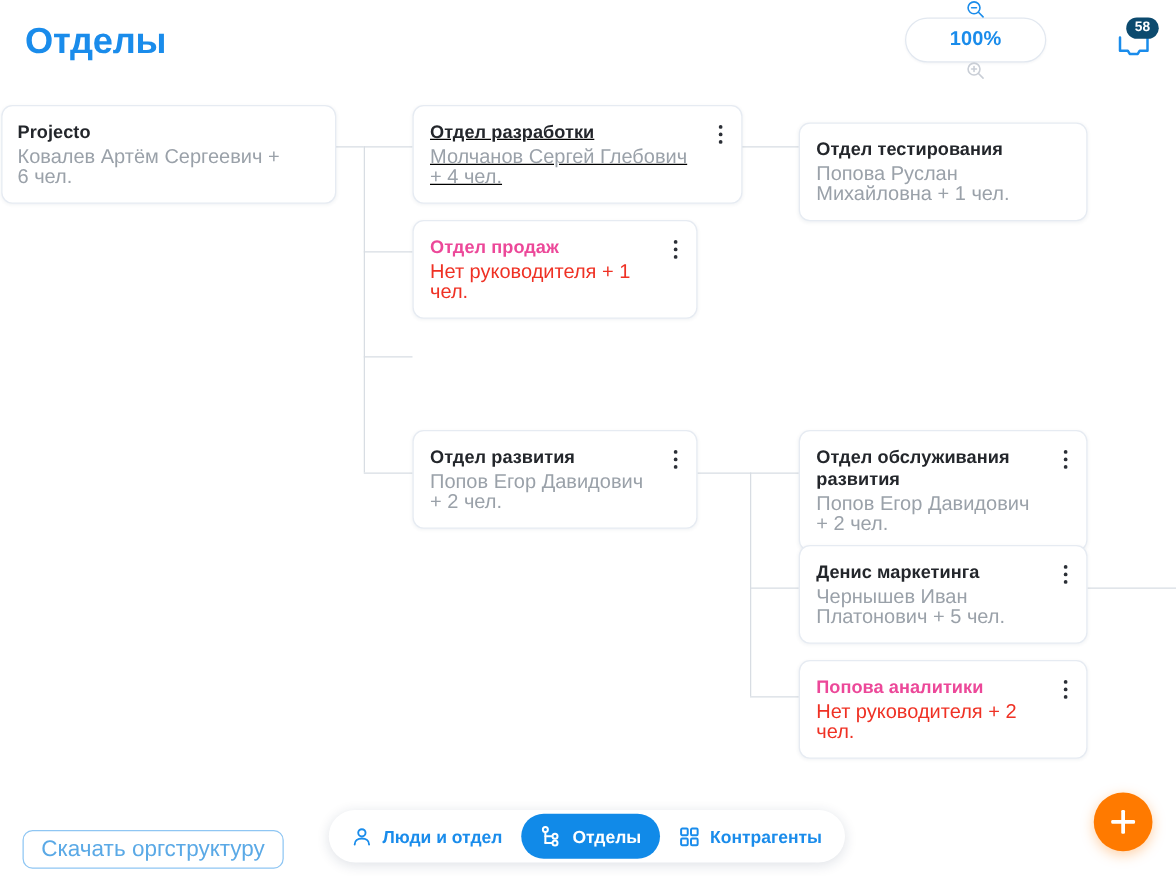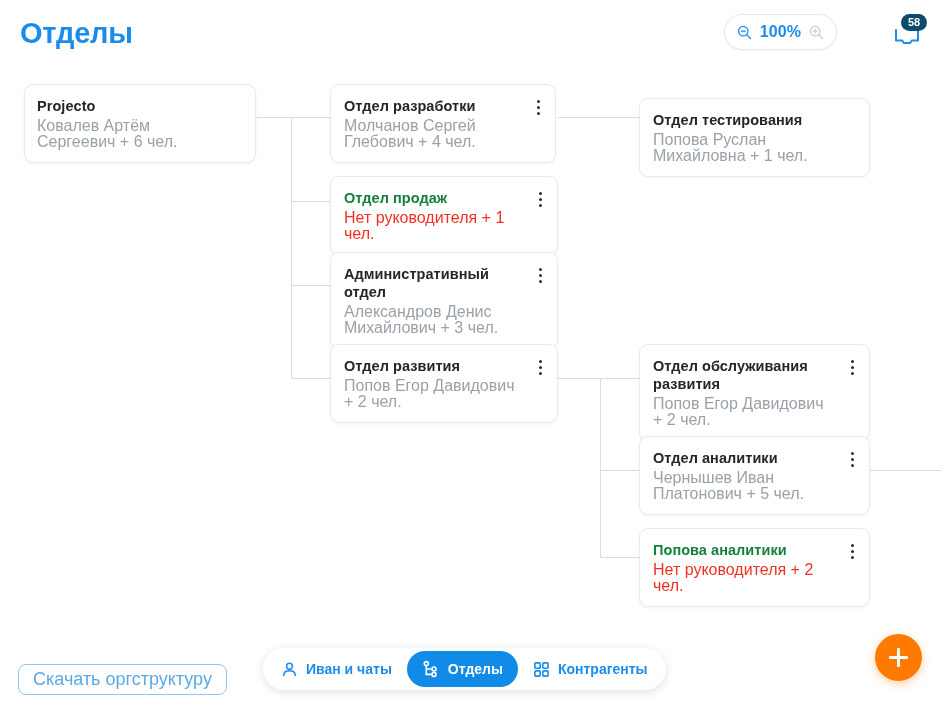--- a/index.html
+++ b/index.html
@@ -21,20 +21,21 @@
     color: #1a8ceb; line-height: 42px;
   }
 
   .zoom-pill {
     position: absolute; right: 104px; top: 14px;
     height: 36px; width: 113px;
     border: 1px solid #e2e8f0; border-radius: 18px;
     background: #ffffff;
     display: flex; align-items: center; justify-content: center; gap: 7px;
     box-shadow: 0 1px 2px rgba(20,40,80,.05);
+    flex-direction: column;
   }
   .zoom-pill .zval {
     font-size: 16px; font-weight: 600; color: #1a8ceb; letter-spacing: .1px;
   }
   .mag { width: 17px; height: 17px; display: block; }
 
   .inbox-wrap { position: absolute; right: 14px; top: 14px; width: 40px; height: 40px; }
   .inbox-icon { position: absolute; left: 6px; top: 12px; }
   .badge {
     position: absolute; right: 0; top: 0;
@@ -62,21 +63,21 @@
   }
   .node .n-title {
     font-size: 14.5px; font-weight: 700; color: #23262b;
     line-height: 18px; letter-spacing: .05px;
   }
   .node .n-sub {
     margin-top: 3px;
     font-size: 16px; font-weight: 400; color: #9aa1a9;
     line-height: 16px;
   }
-  .node.alert .n-title { color: #15803d; }
+  .node.alert .n-title { color: #ec4899; }
   .node.alert .n-sub { color: #ef3124; }
 
   .dots {
     position: absolute; right: 9px; top: 12px;
     width: 16px; height: 20px;
     display: flex; flex-direction: column; align-items: center; justify-content: center; gap: 3px;
     cursor: pointer;
   }
   .dots i { width: 3px; height: 3px; border-radius: 50%; background: #2b2f36; display: block; }
 
@@ -160,51 +161,42 @@
       <div class="link h" style="left: 291px; top: 201px; width: 39px;"></div>
       <div class="link h" style="left: 291px; top: 285px; width: 39px;"></div>
       <div class="link h" style="left: 291px; top: 378px; width: 39px;"></div>
       <div class="link h" style="left: 558px; top: 117px; width: 81px;"></div>
       <div class="link h" style="left: 558px; top: 378px; width: 42px;"></div>
       <div class="link v" style="left: 600px; top: 378px; height: 179px;"></div>
       <div class="link h" style="left: 600px; top: 378px; width: 39px;"></div>
       <div class="link h" style="left: 600px; top: 470px; width: 39px;"></div>
       <div class="link h" style="left: 600px; top: 557px; width: 39px;"></div>
       <div class="link h" style="left: 870px; top: 470px; width: 71px;"></div>
-      <div class="node" style="left: 24px; top: 84px; width: 232px; padding-left: 12px;">
+      <div class="node" style="left: 1px; top: 84px; width: 268px; padding-left: 12px;">
         <div class="n-title">Projecto</div>
         <div class="n-sub">Ковалев Артём Сергеевич + 6 чел.</div>
       </div>
-      <div class="node" style="left: 330px; top: 84px; width: 226px;">
+      <div class="node" style="left: 330px; top: 84px; width: 264px; text-decoration: underline;">
         <div class="n-title">Отдел разработки</div>
         <div class="n-sub">Молчанов Сергей Глебович + 4 чел.</div>
         <div class="dots">
           <i></i>
           <i></i>
           <i></i>
         </div>
       </div>
       <div class="node alert" style="left: 330px; top: 176px; width: 228px;">
         <div class="n-title">Отдел продаж</div>
         <div class="n-sub">Нет руководителя + 1 чел.</div>
         <div class="dots">
           <i></i>
           <i></i>
           <i></i>
         </div>
       </div>
-      <div class="node" style="left: 330px; top: 252px; width: 228px;">
-        <div class="n-title">Административный отдел</div>
-        <div class="n-sub">Александров Денис Михайлович + 3 чел.</div>
-        <div class="dots">
-          <i></i>
-          <i></i>
-          <i></i>
-        </div>
-      </div>
       <div class="node" style="left: 330px; top: 344px; width: 228px;">
         <div class="n-title">Отдел развития</div>
         <div class="n-sub">Попов Егор Давидович + 2 чел.</div>
         <div class="dots">
           <i></i>
           <i></i>
           <i></i>
         </div>
       </div>
       <div class="node" style="left: 639px; top: 84px; width: 231px; margin-top: 14px;">
@@ -214,21 +206,21 @@
       <div class="node" style="left: 639px; top: 344px; width: 231px;">
         <div class="n-title">Отдел обслуживания развития</div>
         <div class="n-sub">Попов Егор Давидович + 2 чел.</div>
         <div class="dots">
           <i></i>
           <i></i>
           <i></i>
         </div>
       </div>
       <div class="node" style="left: 639px; top: 436px; width: 231px;">
-        <div class="n-title">Отдел аналитики</div>
+        <div class="n-title">Денис маркетинга</div>
         <div class="n-sub">Чернышев Иван Платонович + 5 чел.</div>
         <div class="dots">
           <i></i>
           <i></i>
           <i></i>
         </div>
       </div>
       <div class="node alert" style="left: 639px; top: 528px; width: 231px;">
         <div class="n-title">Попова аналитики</div>
         <div class="n-sub">Нет руководителя + 2 чел.</div>
@@ -243,21 +235,21 @@
   <div class="download-btn">Скачать оргструктуру</div>
 
   <div class="tabbar">
     <div class="tab">
       <span>
         <svg width="17" height="17" viewBox="0 0 18 18" fill="none">
           <circle cx="9" cy="5.6" r="3.1" stroke="#1a8ceb" stroke-width="1.6"></circle>
           <path d="M2.9 15.4c0-3.2 2.7-5 6.1-5s6.1 1.8 6.1 5" stroke="#1a8ceb" stroke-width="1.6" stroke-linecap="round"></path>
         </svg>
       </span>
-      <span>Иван и чаты</span>
+      <span>Люди и отдел</span>
     </div>
     <div class="tab active">
       <span>
         <svg width="18" height="18" viewBox="0 0 18 18" fill="none">
           <circle cx="4.3" cy="3.6" r="2" stroke="#ffffff" stroke-width="1.6"></circle>
           <path d="M4.3 5.8v8.6" stroke="#ffffff" stroke-width="1.6" stroke-linecap="round"></path>
           <path d="M4.3 9h5.1" stroke="#ffffff" stroke-width="1.6" stroke-linecap="round"></path>
           <path d="M4.3 14.4h5.1" stroke="#ffffff" stroke-width="1.6" stroke-linecap="round"></path>
           <circle cx="12" cy="9" r="2" stroke="#ffffff" stroke-width="1.6"></circle>
           <circle cx="12" cy="14.4" r="2" stroke="#ffffff" stroke-width="1.6"></circle>

